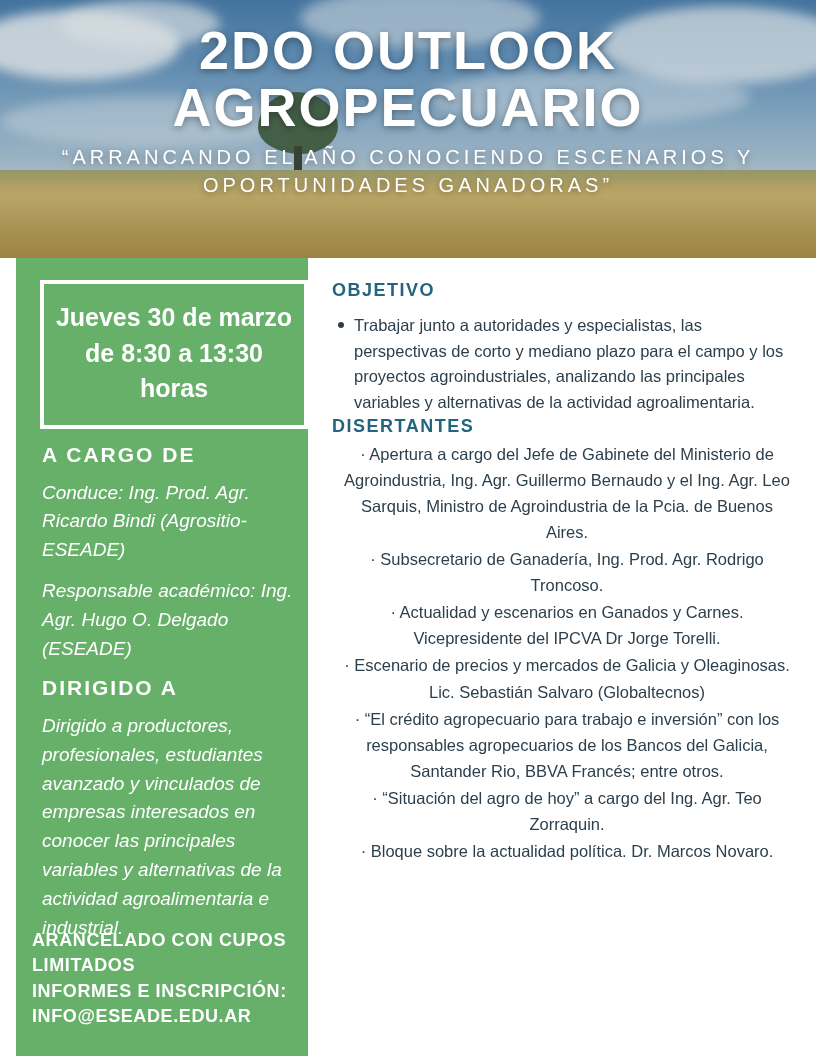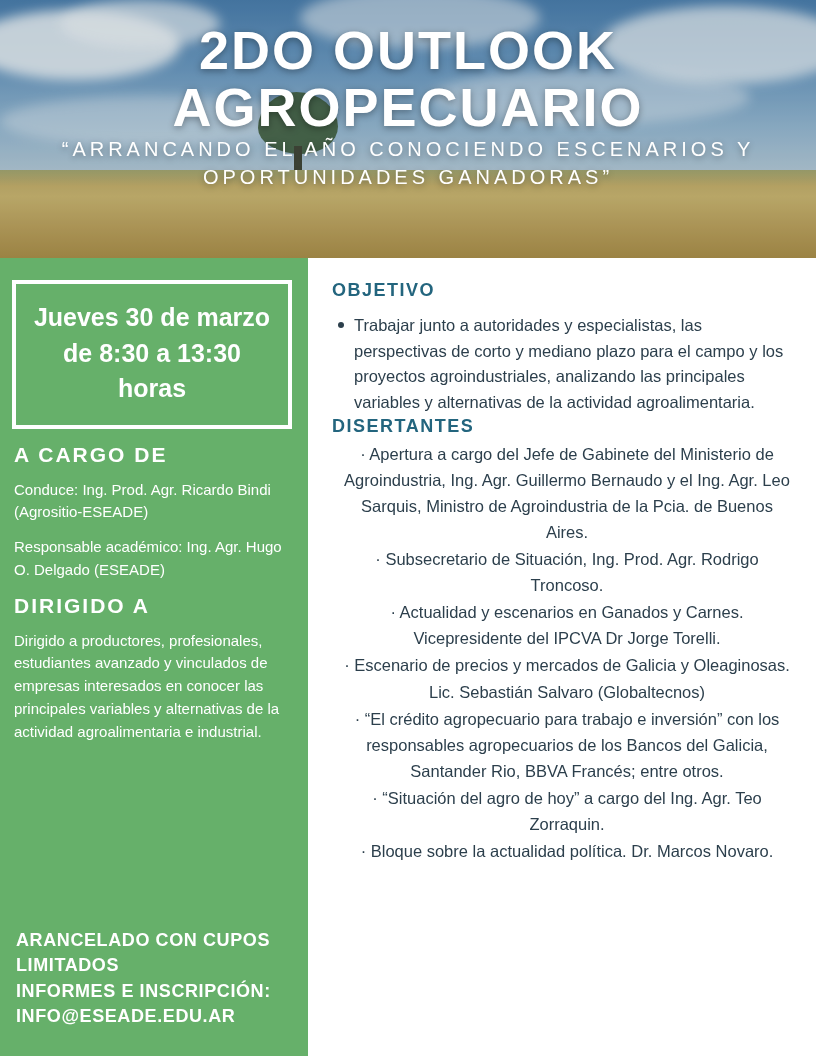--- a/index.html
+++ b/index.html
@@ -97,68 +97,69 @@
   }
   .hero-title {
     margin-top: 22px;
     font-size: 54px;
     line-height: 1.06;
     font-weight: bold;
     letter-spacing: 2px;
     text-shadow: 0 2px 7px rgba(0,0,0,0.35);
   }
   .hero-sub {
-    margin-top: 0;
+    margin-top: 8px;
     font-size: 20px;
     line-height: 1.38;
     letter-spacing: 4px;
     font-weight: normal;
     text-shadow: 0 2px 6px rgba(0,0,0,0.35);
     padding: 0 40px;
   }
 
   
   .columns {
     position: absolute;
     left: 0;
     top: 258px;
     width: 816px;
     height: 798px;
   }
   .left-col {
     position: absolute;
-    left: 0; top: 0;
+    left: 16px; top: 0;
     width: 308px;
     height: 798px;
     background: #66b06a;
     color: #ffffff;
     box-sizing: border-box;
-    padding: 18px 16px 10px 12px;
+    padding: 18px 16px 10px 24px;
   }
   .date-box {
     border: 4px solid #ffffff;
     margin: 4px 0 14px 0;
     padding: 16px 10px 18px 10px;
     text-align: center;
   }
   .date-box-text {
     font-size: 25px;
     font-weight: bold;
     line-height: 1.42;
   }
   .left-head {
     font-size: 21px;
     font-weight: bold;
     letter-spacing: 2px;
     margin: 12px 0 12px 2px;
   }
   .left-para {
-    font-size: 15px;
+    font-size: 19px;
     line-height: 1.52;
     margin: 12px 0 6px 2px;
+    font-style: italic;
   }
   .left-foot {
     position: absolute;
     left: 16px;
     bottom: 26px;
     width: 280px;
     font-size: 18px;
     font-weight: bold;
     letter-spacing: .6px;
     line-height: 1.42;
@@ -263,21 +264,21 @@
     <div class="right-col">
       <div class="sec-head">OBJETIVO</div>
       <div class="bullet-row">
         <div class="bullet-dot"></div>
         <div class="objective-text">Trabajar junto a autoridades y especialistas, las perspectivas de corto y mediano plazo para el campo y los proyectos agroindustriales, analizando las principales variables y alternativas de la actividad agroalimentaria.</div>
       </div>
 
       <div class="sec-head second">DISERTANTES</div>
       <div class="speaker-list">
         <div class="speaker-item">· Apertura a cargo del Jefe de Gabinete del Ministerio de Agroindustria, Ing. Agr. Guillermo Bernaudo y el Ing. Agr. Leo Sarquis, Ministro de Agroindustria de la Pcia. de Buenos Aires.</div>
-        <div class="speaker-item">· Subsecretario de Situación, Ing. Prod. Agr. Rodrigo Troncoso.</div>
+        <div class="speaker-item">· Subsecretario de Ganadería, Ing. Prod. Agr. Rodrigo Troncoso.</div>
         <div class="speaker-item">· Actualidad y escenarios en Ganados y Carnes. Vicepresidente del IPCVA Dr Jorge Torelli.</div>
         <div class="speaker-item">· Escenario de precios y mercados de Galicia y Oleaginosas. Lic. Sebastián Salvaro (Globaltecnos)</div>
         <div class="speaker-item">· “El crédito agropecuario para trabajo e inversión” con los responsables agropecuarios de los Bancos del Galicia, Santander Rio, BBVA Francés; entre otros.</div>
         <div class="speaker-item">· “Situación del agro de hoy” a cargo del Ing. Agr. Teo Zorraquin.</div>
         <div class="speaker-item">· Bloque sobre la actualidad política. Dr. Marcos Novaro.</div>
       </div>
     </div>
 
   </div>
 </div>

